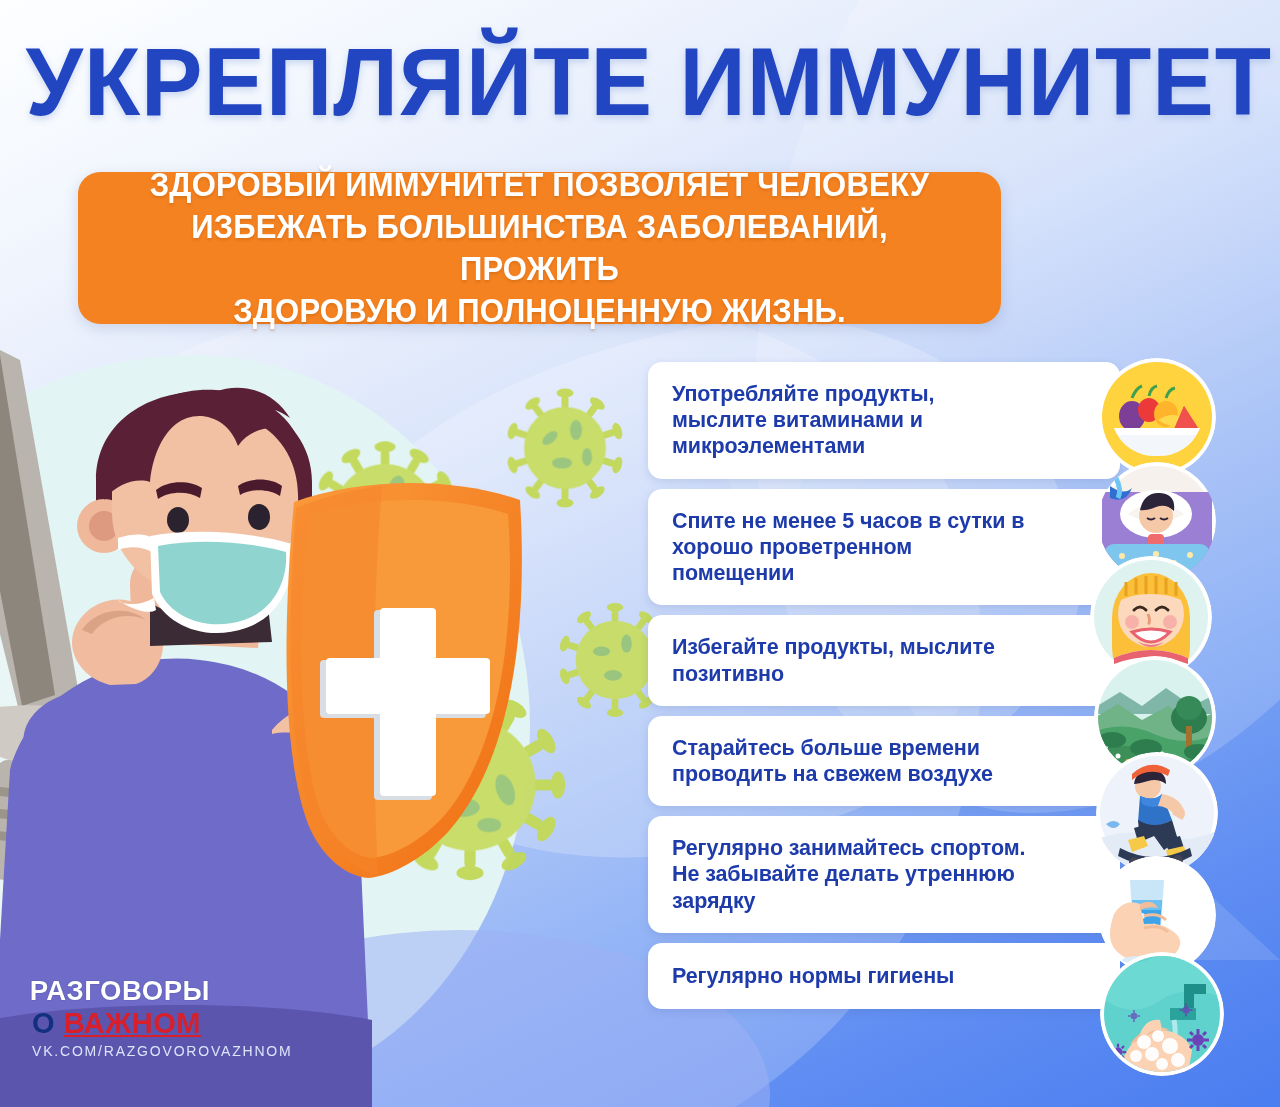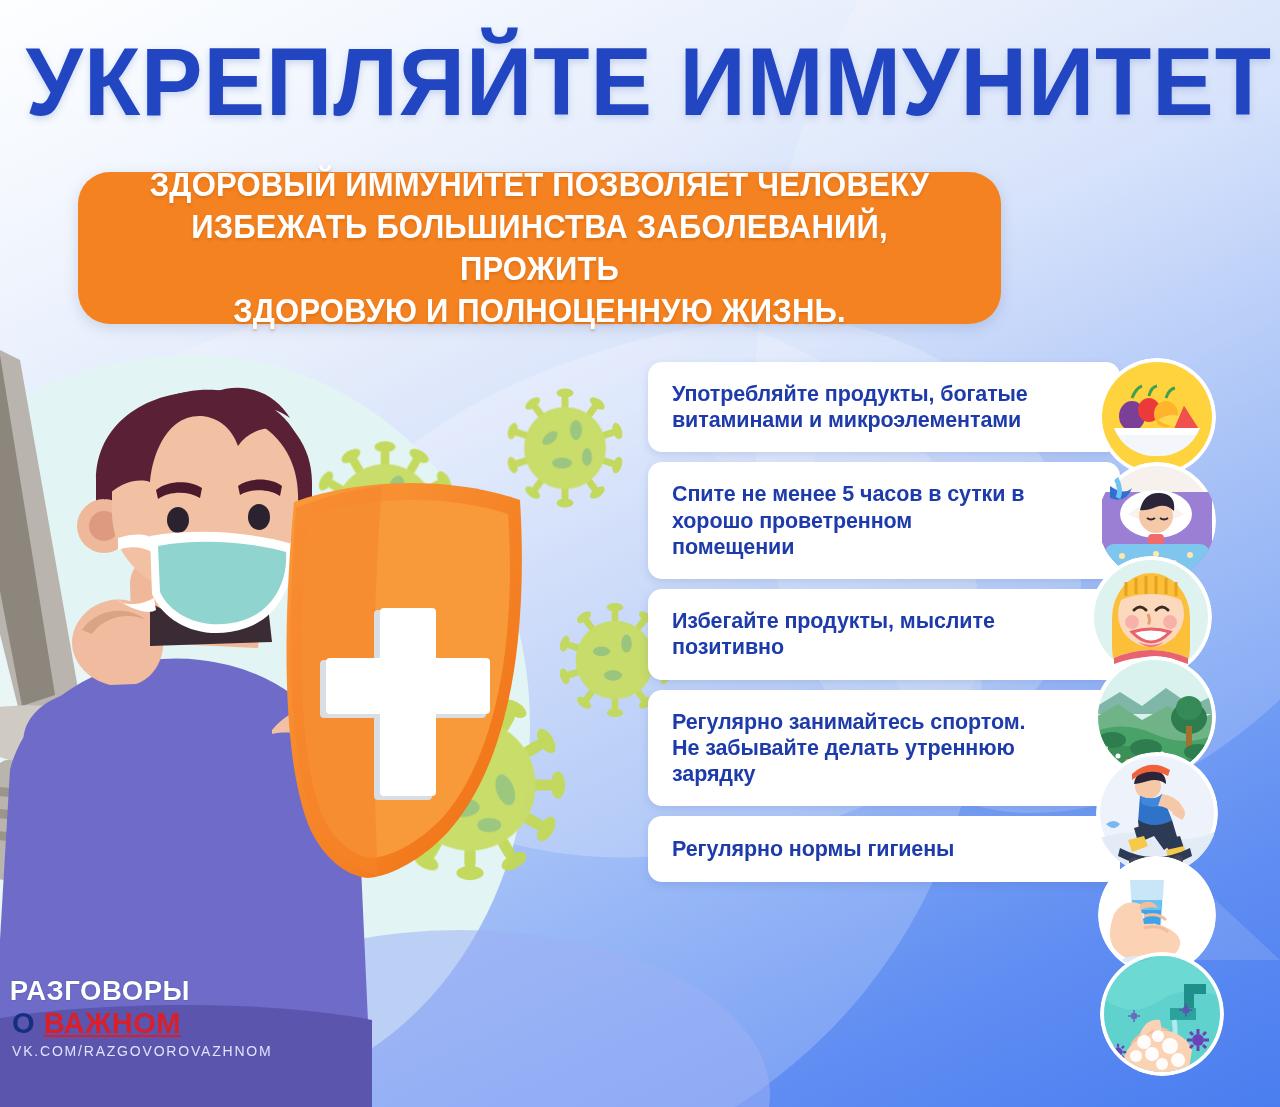--- a/index.html
+++ b/index.html
@@ -76,21 +76,21 @@
     transform: scaleX(0.96);
     text-shadow: 0 3px 8px rgba(120,150,210,0.35);
     white-space: nowrap;
   }
 
   
   .banner {
     position: absolute; left: 78px; top: 172px;
     width: 923px; height: 152px;
     background: #f58220;
-    border-radius: 32px;
+    border-radius: 22px;
     display: flex; align-items: center; justify-content: center;
     box-shadow: 0 4px 14px rgba(90,110,160,0.22);
   }
   .banner-text {
     color: #ffffff;
     font-size: 33px;
     font-weight: bold;
     line-height: 1.28;
     text-align: center;
     letter-spacing: 0.2px;
@@ -126,21 +126,21 @@
     position: absolute;
     border-radius: 50%;
     overflow: hidden;
   }
 
   
   .hero { position: absolute; left: 0; top: 330px; width: 700px; height: 780px; }
 
   
   .logo {
-    position: absolute; left: 12px; top: 978px; width: 230px;
+    position: absolute; left: 32px; top: 978px; width: 230px;
   }
   .logo-line {
     font-weight: bold;
     letter-spacing: 0.5px;
     line-height: 1;
     white-space: nowrap;
   }
   .logo-line1 { font-size: 27px; transform: scaleX(1.02); }
   .logo-line2 { font-size: 29px; margin-top: 4px; }
   .lw { color: #ffffff; text-shadow: 0 0 1px #12307f; }
@@ -358,27 +358,30 @@
   <div class="banner">
     <div class="banner-text">
       <div>ЗДОРОВЫЙ ИММУНИТЕТ ПОЗВОЛЯЕТ ЧЕЛОВЕКУ</div>
       <div>ИЗБЕЖАТЬ БОЛЬШИНСТВА ЗАБОЛЕВАНИЙ, ПРОЖИТЬ</div>
       <div>ЗДОРОВУЮ И ПОЛНОЦЕННУЮ ЖИЗНЬ.</div>
     </div>
   </div>
 
   <div class="tips">
     <div class="tip-card" style="min-height:88px">
-      <span class="tip-text">Употребляйте продукты, богатые витаминами и микроэлементами</span>
+      <span class="tip-text">Употребляйте продукты, мыслите витаминами и микроэлементами</span>
     </div>
     <div class="tip-card" style="min-height:112px">
       <span class="tip-text">Спите не менее 5 часов в сутки в хорошо проветренном помещении</span>
     </div>
     <div class="tip-card" style="min-height:88px">
       <span class="tip-text">Избегайте продукты, мыслите позитивно</span>
+    </div>
+    <div class="tip-card" style="min-height:88px">
+      <span class="tip-text">Старайтесь больше времени проводить на свежем воздухе</span>
     </div>
     <div class="tip-card" style="min-height:112px">
       <span class="tip-text">Регулярно занимайтесь спортом. Не забывайте делать утреннюю зарядку</span>
     </div>
     <div class="tip-card" style="min-height:66px">
       <span class="tip-text">Регулярно нормы гигиены</span>
     </div>
   </div>
 
   <div class="icon-circle" style="left:1098px;top:358px;width:118px;height:118px;">

